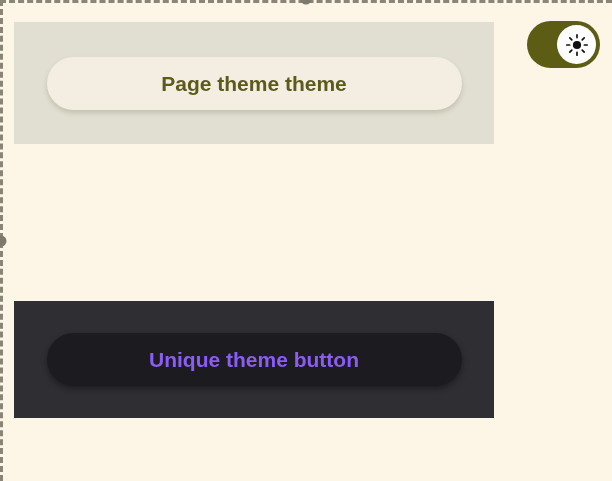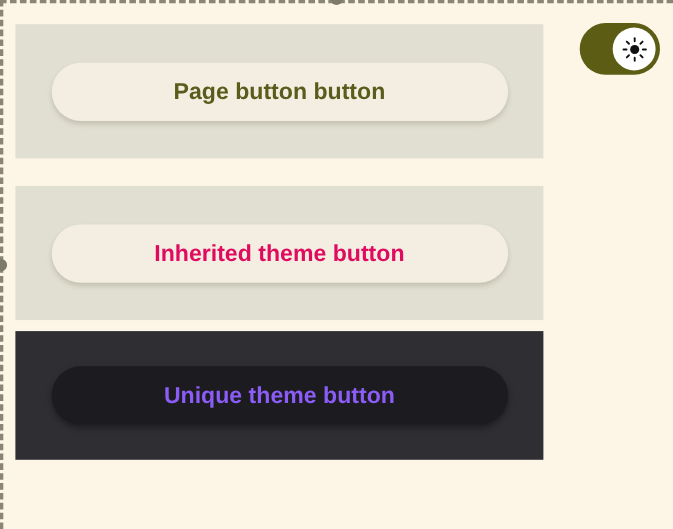--- a/index.html
+++ b/index.html
@@ -144,24 +144,21 @@
             <line x1="17.2" y1="17.2" x2="19.2" y2="19.2"></line>
             <line x1="19.2" y1="4.8" x2="17.2" y2="6.8"></line>
             <line x1="6.8" y1="17.2" x2="4.8" y2="19.2"></line>
           </g>
         </svg>
       </span>
     </span>
   </div>
 
   <div id="section-page" class="section section-light">
-    <button class="theme-button btn-light txt-olive">Page button button</button>
+    <button class="theme-button btn-light txt-olive">Page theme theme</button>
   </div>
 
-  <div id="section-inherited" class="section section-light">
-    <button class="theme-button btn-light txt-crimson">Inherited theme button</button>
-  </div>
 
   <div id="section-unique" class="section section-dark">
     <button class="theme-button btn-dark txt-lavender">Unique theme button</button>
   </div>
 
 </div>
 
 </body></html>

